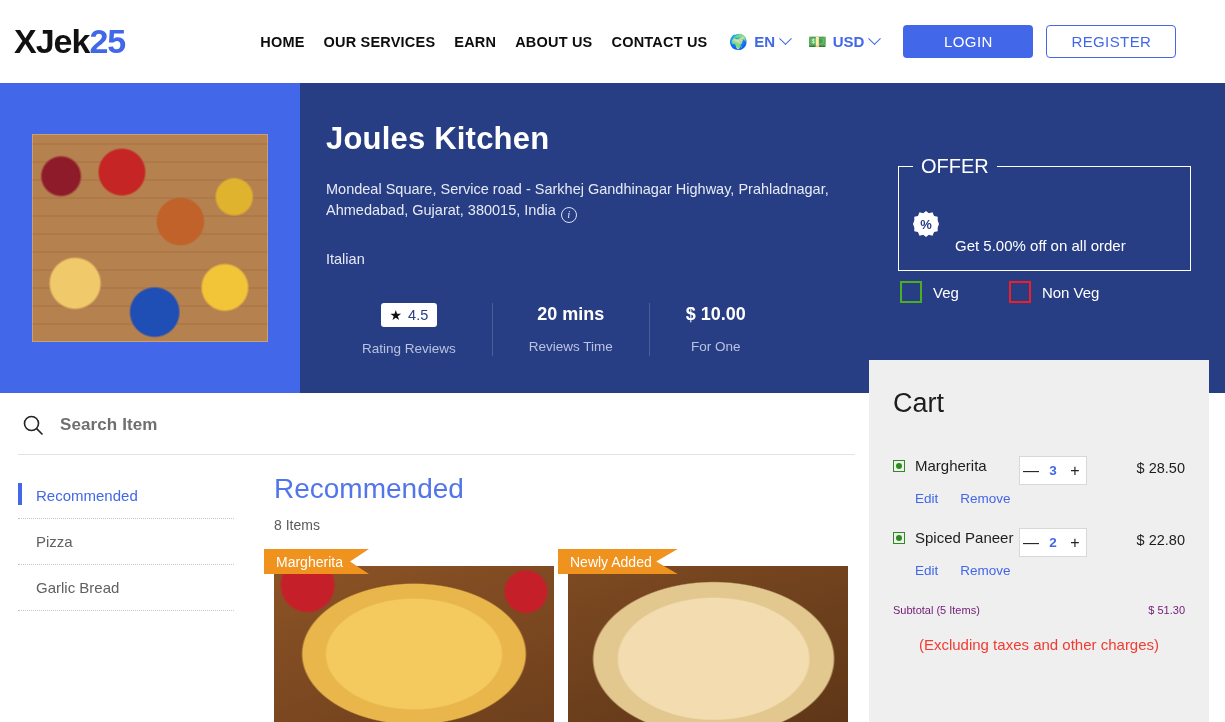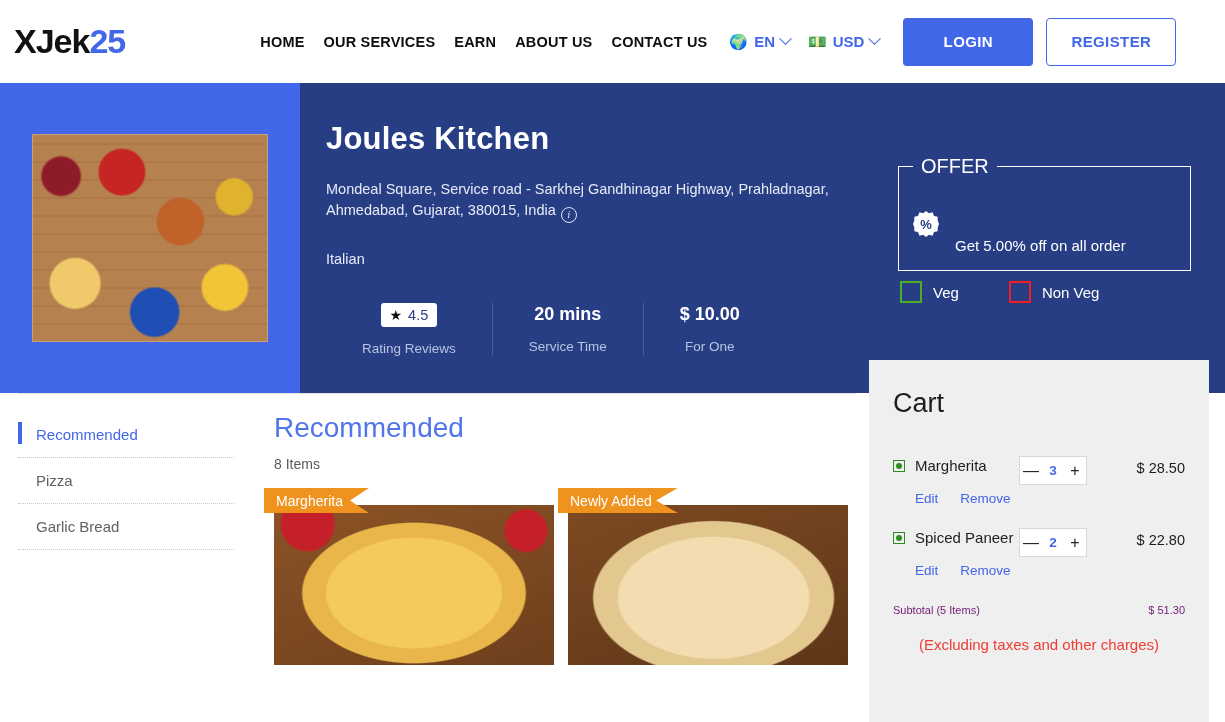--- a/index.html
+++ b/index.html
@@ -53,23 +53,23 @@
   .selector .glyph { font-size: 15px; line-height: 1; }
   .caret {
     width: 9px; height: 9px;
     border-right: 1.6px solid #4267e8;
     border-bottom: 1.6px solid #4267e8;
     transform: rotate(45deg) translate(-2px,-2px);
   }
 
   .auth { display: flex; align-items: center; gap: 13px; margin-left: 24px; }
   .btn-login, .btn-register {
-    height: 48px; min-width: 130px;
+    height: 33px; min-width: 130px;
     display: flex; align-items: center; justify-content: center;
-    font-size: 15px; font-weight: 700; letter-spacing: .4px;
+    font-size: 15px; font-weight: 400; letter-spacing: .4px;
     border-radius: 4px; cursor: pointer;
   }
   .btn-login { background: #4267e8; color: #fff; }
   .btn-register { background: #fff; color: #4267e8; border: 1.5px solid #4267e8; }
 
   
   .hero { position: relative; height: 310px; display: flex; }
   .hero-left {
     width: 300px; background: #4267e8;
     display: flex; align-items: center; justify-content: center;
@@ -324,21 +324,21 @@
     <div class="stats">
       <div class="stat">
         <div class="rating-badge">
           <span class="star">★</span>
           <span class="num">4.5</span>
         </div>
         <div class="stat-label">Rating Reviews</div>
       </div>
       <div class="stat">
         <div class="stat-value">20 mins</div>
-        <div class="stat-label">Service Time</div>
+        <div class="stat-label">Reviews Time</div>
       </div>
       <div class="stat">
         <div class="stat-value">$ 10.00</div>
         <div class="stat-label">For One</div>
       </div>
     </div>
 
     <div class="offer-wrap">
       <fieldset class="offer-fieldset">
         <legend class="offer-legend">OFFER</legend>
@@ -354,20 +354,27 @@
       </div>
       <div class="veg-item">
         <span class="veg-box red"></span>
         <span class="veg-label">Non Veg</span>
       </div>
     </div>
   </div>
 </div>
 
 <div class="menu-area">
+  <div class="search-bar">
+    <svg class="search-icon-svg" width="22" height="22" viewBox="0 0 22 22">
+      <circle cx="9.5" cy="9.5" r="7" fill="none" stroke="#222" stroke-width="1.6"></circle>
+      <line x1="14.6" y1="14.6" x2="20.5" y2="20.5" stroke="#222" stroke-width="1.6"></line>
+    </svg>
+    <span class="search-placeholder">Search Item</span>
+  </div>
   <div class="search-rule"></div>
 
   <div class="menu-body">
     <div class="cat-list">
       <div class="cat-item active">Recommended</div>
       <div class="cat-item">Pizza</div>
       <div class="cat-item">Garlic Bread</div>
       <div class="cat-divider"></div>
     </div>
 

